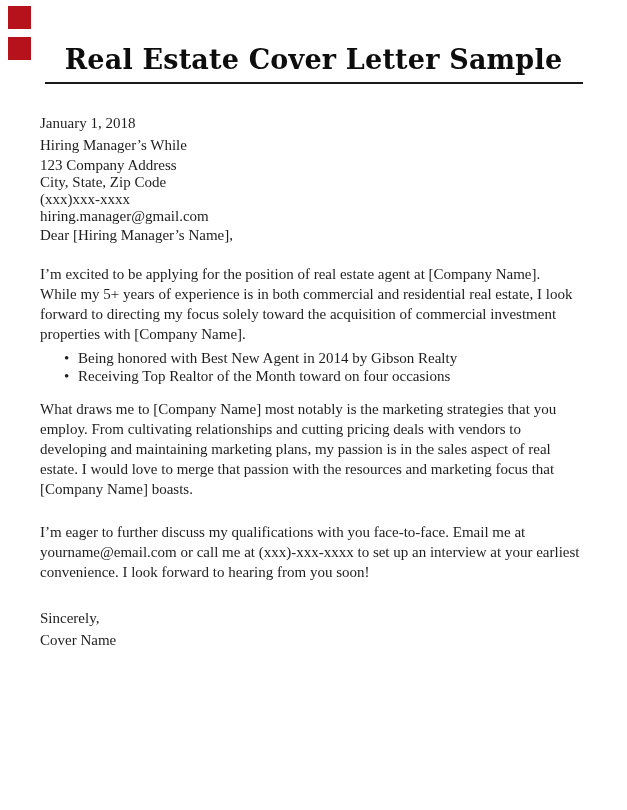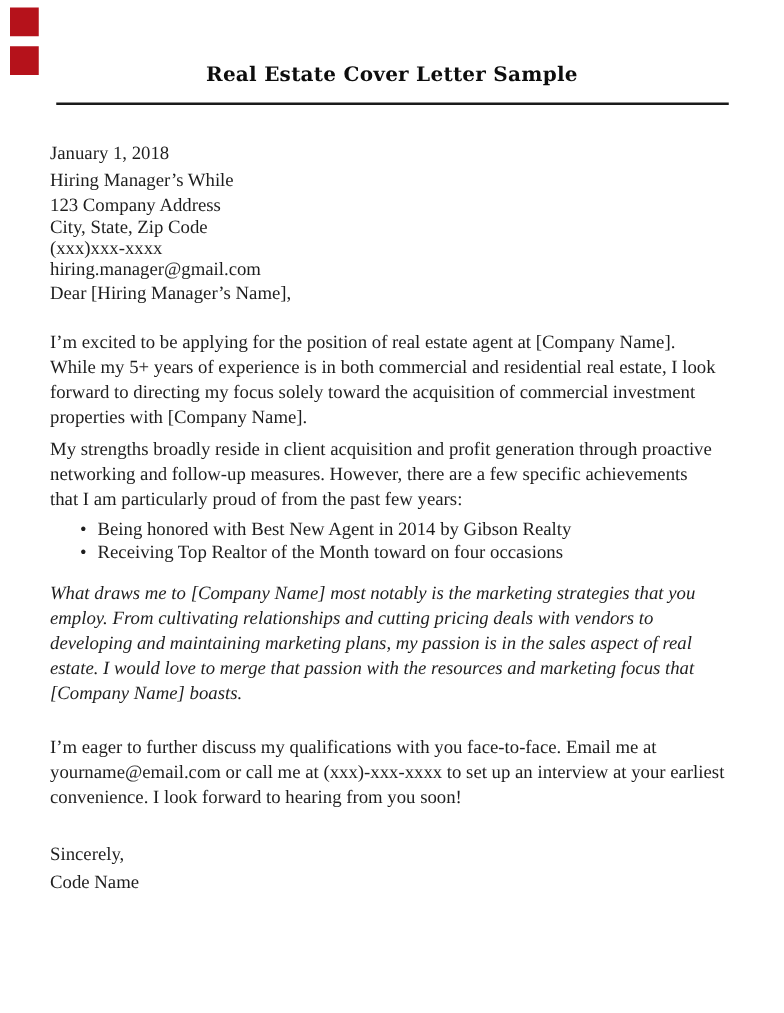--- a/index.html
+++ b/index.html
@@ -16,21 +16,21 @@
     width:23px; height:23px;
   }
   .sq.one { top:6px; }
   .sq.two { top:37px; }
 
   .title {
     margin:0; padding-top:46px;
     text-align:center;
     font-family:"DejaVu Serif", serif;
     font-weight:bold;
-    font-size:16px;
+    font-size:27px;
     line-height:27px;
     color:#0d0d0d;
     letter-spacing:0.2px;
   }
   .rule {
     width:538px; height:0;
     margin:9px auto 0 auto;
     border-top:2px solid #1a1a1a;
   }
 
@@ -46,21 +46,21 @@
   .addr-block   { margin-top:1px; line-height:17px; }
   .salutation   { margin-top:0; }
   .para1        { margin-top:19px; }
   .para2        { margin-top:6px; }
   .bullet-list  { margin:5px 0 0 24px; line-height:18px; }
   .bullet-item  { position:relative; padding-left:14px; }
   .bullet-item::before {
     content:"\2022";
     position:absolute; left:0; top:0;
   }
-  .para3        { margin-top:14px;font-style:italic; }
+  .para3        { margin-top:14px; }
   .para4        { margin-top:23px; }
   .close-block  { margin-top:25px; line-height:22px; }
 </style>
 </head>
 <body>
 
 <div class="page">
 
   <div class="sq one" style="background-color: rgb(181, 18, 27);"></div>
   <div class="sq two" style="background-color: rgb(181, 18, 27);"></div>
@@ -80,38 +80,35 @@
 (xxx)xxx-xxxx
 hiring.manager@gmail.com</div>
 
     <div class="salutation">Dear [Hiring Manager’s Name],</div>
 
     <div class="para1 pre">I’m excited to be applying for the position of real estate agent at [Company Name].
 While my 5+ years of experience is in both commercial and residential real estate, I look
 forward to directing my focus solely toward the acquisition of commercial investment
 properties with [Company Name].</div>
 
-    <div class="para2 pre">My strengths broadly reside in client acquisition and profit generation through proactive
-networking and follow-up measures. However, there are a few specific achievements
-that I am particularly proud of from the past few years:</div>
 
     <div class="bullet-list">
       <div class="bullet-item">Being honored with Best New Agent in 2014 by Gibson Realty</div>
       <div class="bullet-item">Receiving Top Realtor of the Month toward on four occasions</div>
     </div>
 
     <div class="para3 pre">What draws me to [Company Name] most notably is the marketing strategies that you
 employ. From cultivating relationships and cutting pricing deals with vendors to
 developing and maintaining marketing plans, my passion is in the sales aspect of real
 estate. I would love to merge that passion with the resources and marketing focus that
 [Company Name] boasts.</div>
 
     <div class="para4 pre">I’m eager to further discuss my qualifications with you face-to-face. Email me at
 yourname@email.com or call me at (xxx)-xxx-xxxx to set up an interview at your earliest
 convenience. I look forward to hearing from you soon!</div>
 
     <div class="close-block">
       <div>Sincerely,</div>
-      <div>Code Name</div>
+      <div>Cover Name</div>
     </div>
 
   </div>
 </div>
 
 </body></html>

